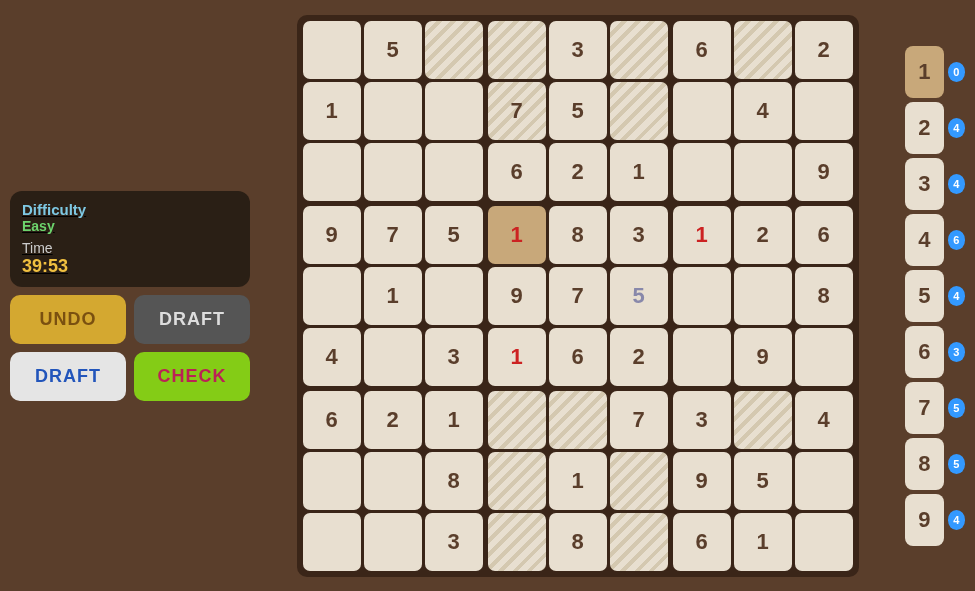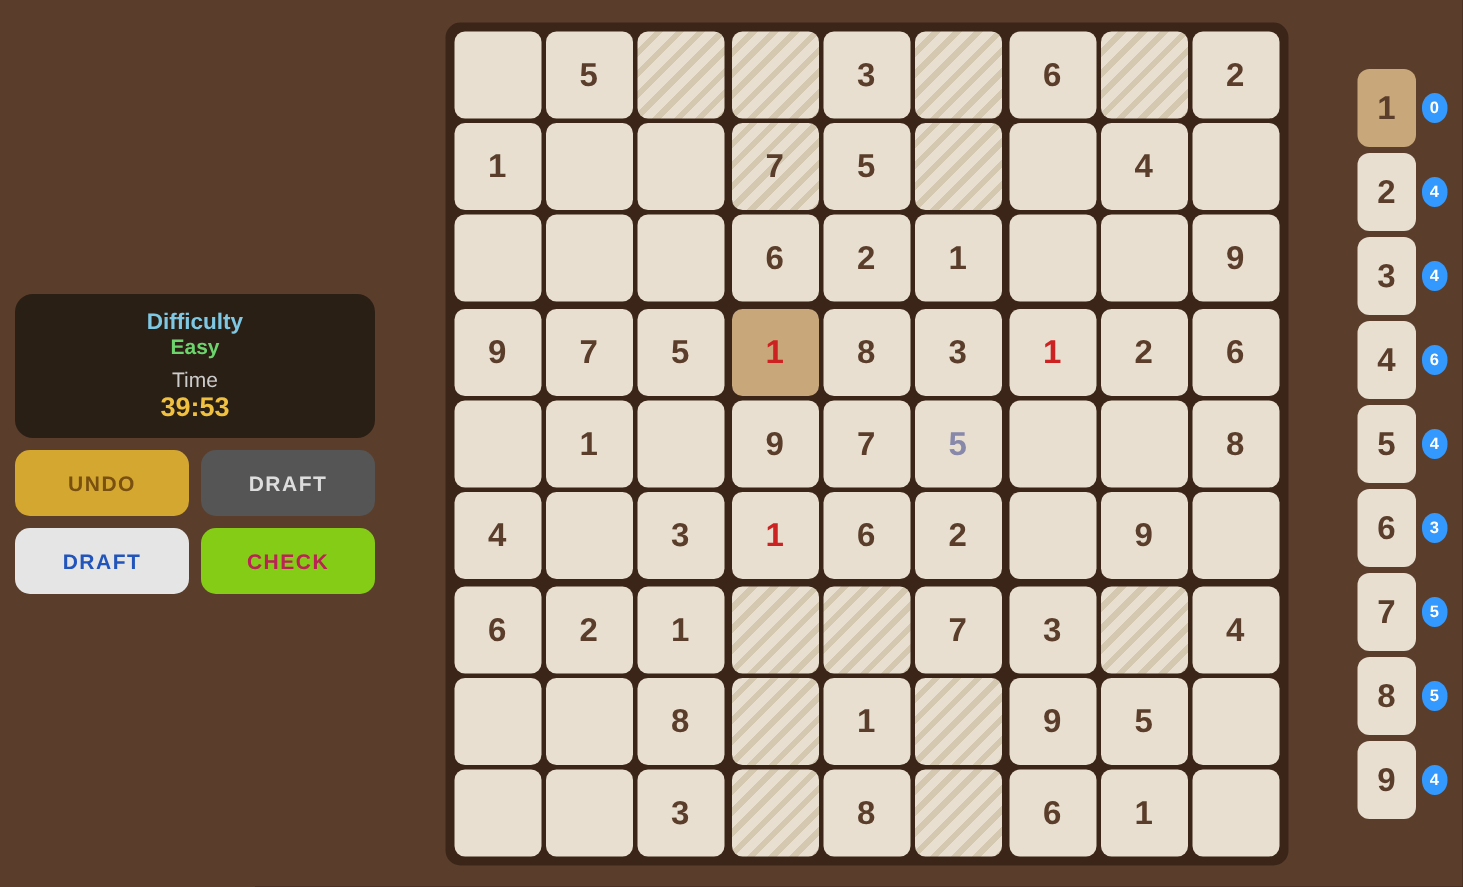--- a/index.html
+++ b/index.html
@@ -21,21 +21,21 @@
       flex-direction: column;
       gap: 8px;
       width: 240px;
       flex-shrink: 0;
     }
 
     .info-box {
       background: #2a1f15;
       border-radius: 12px;
       padding: 10px 12px;
-      text-align: center;
+      text-decoration: underline;
     }
 
     .difficulty-label {
       color: #7ec8e3;
       font-size: 15px;
       font-weight: bold;
     }
     .difficulty-value {
       color: #6dd46d;
       font-size: 14px;
@@ -54,21 +54,21 @@
 
     .btn-row {
       display: flex;
       gap: 8px;
     }
 
     .btn {
       flex: 1;
       padding: 14px 4px;
       border-radius: 10px;
-      font-size: 14px;
+      font-size: 18px;
       font-weight: 900;
       cursor: pointer;
       border: none;
       letter-spacing: 1px;
     }
 
     .btn-undo {
       background: #d4a830;
       color: #7a5010;
     }

